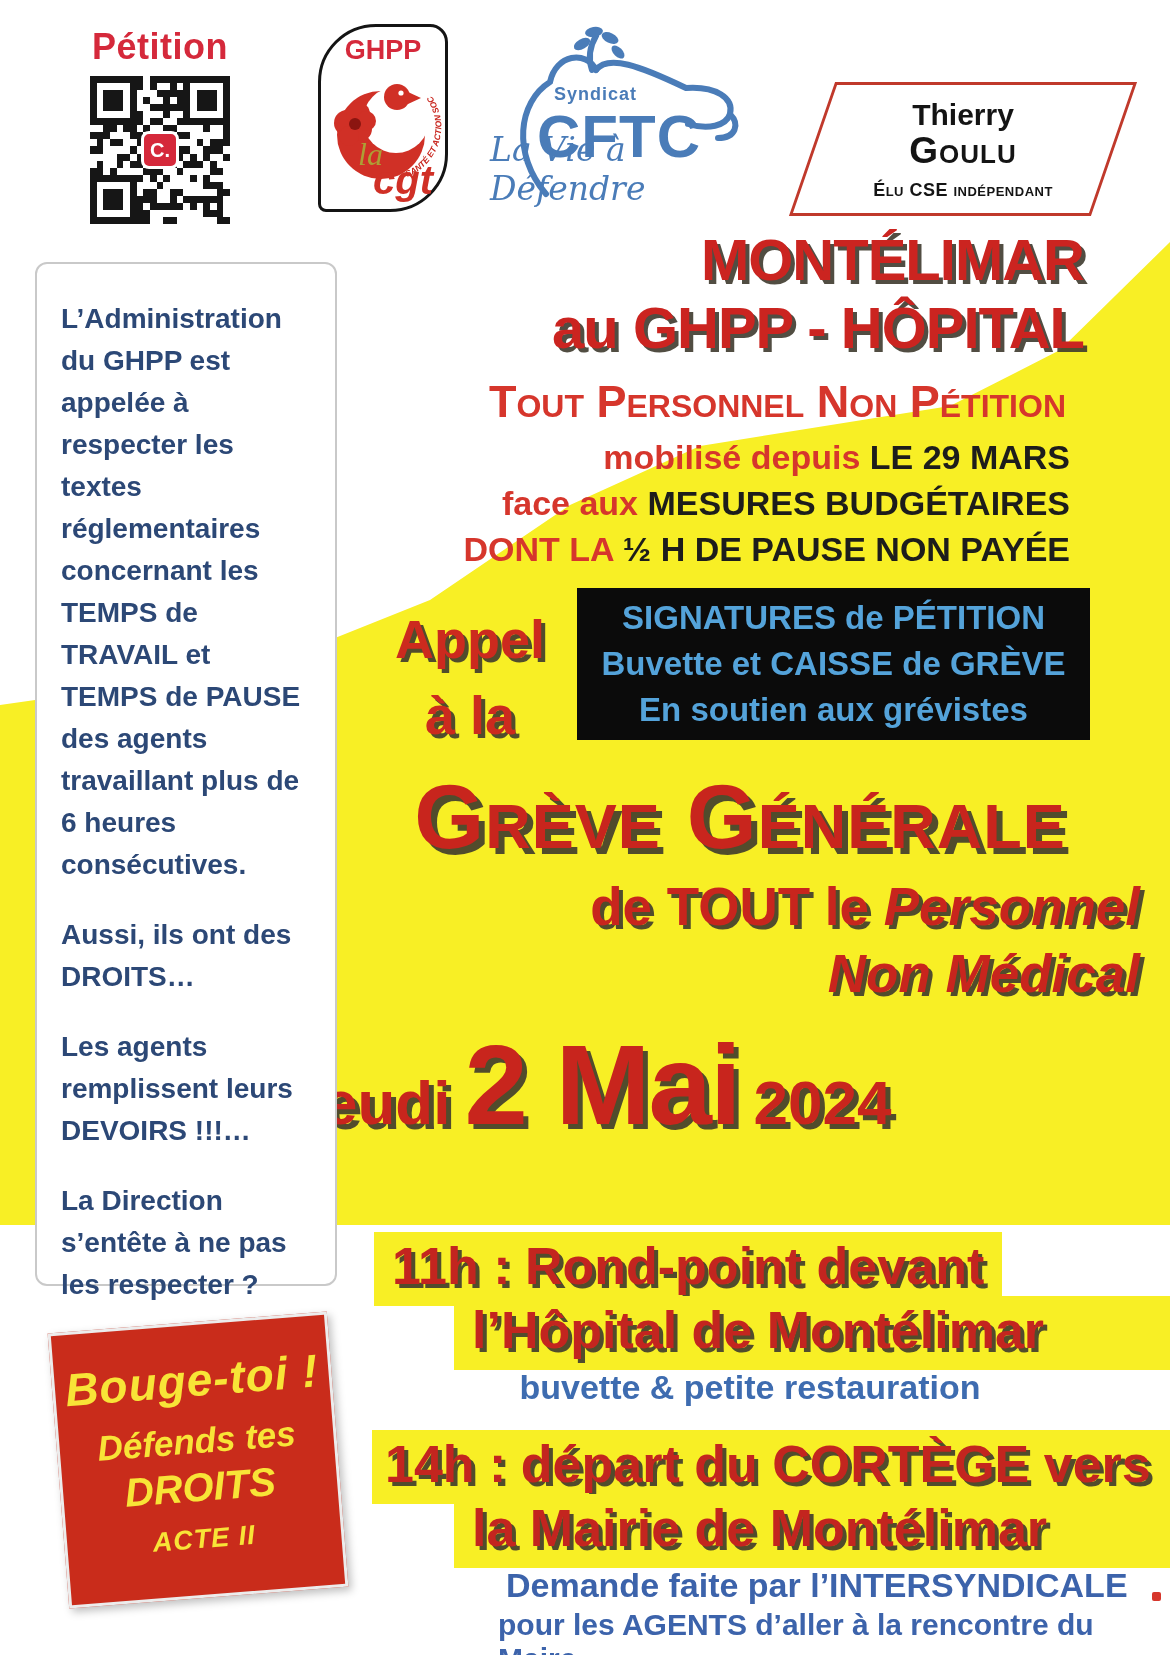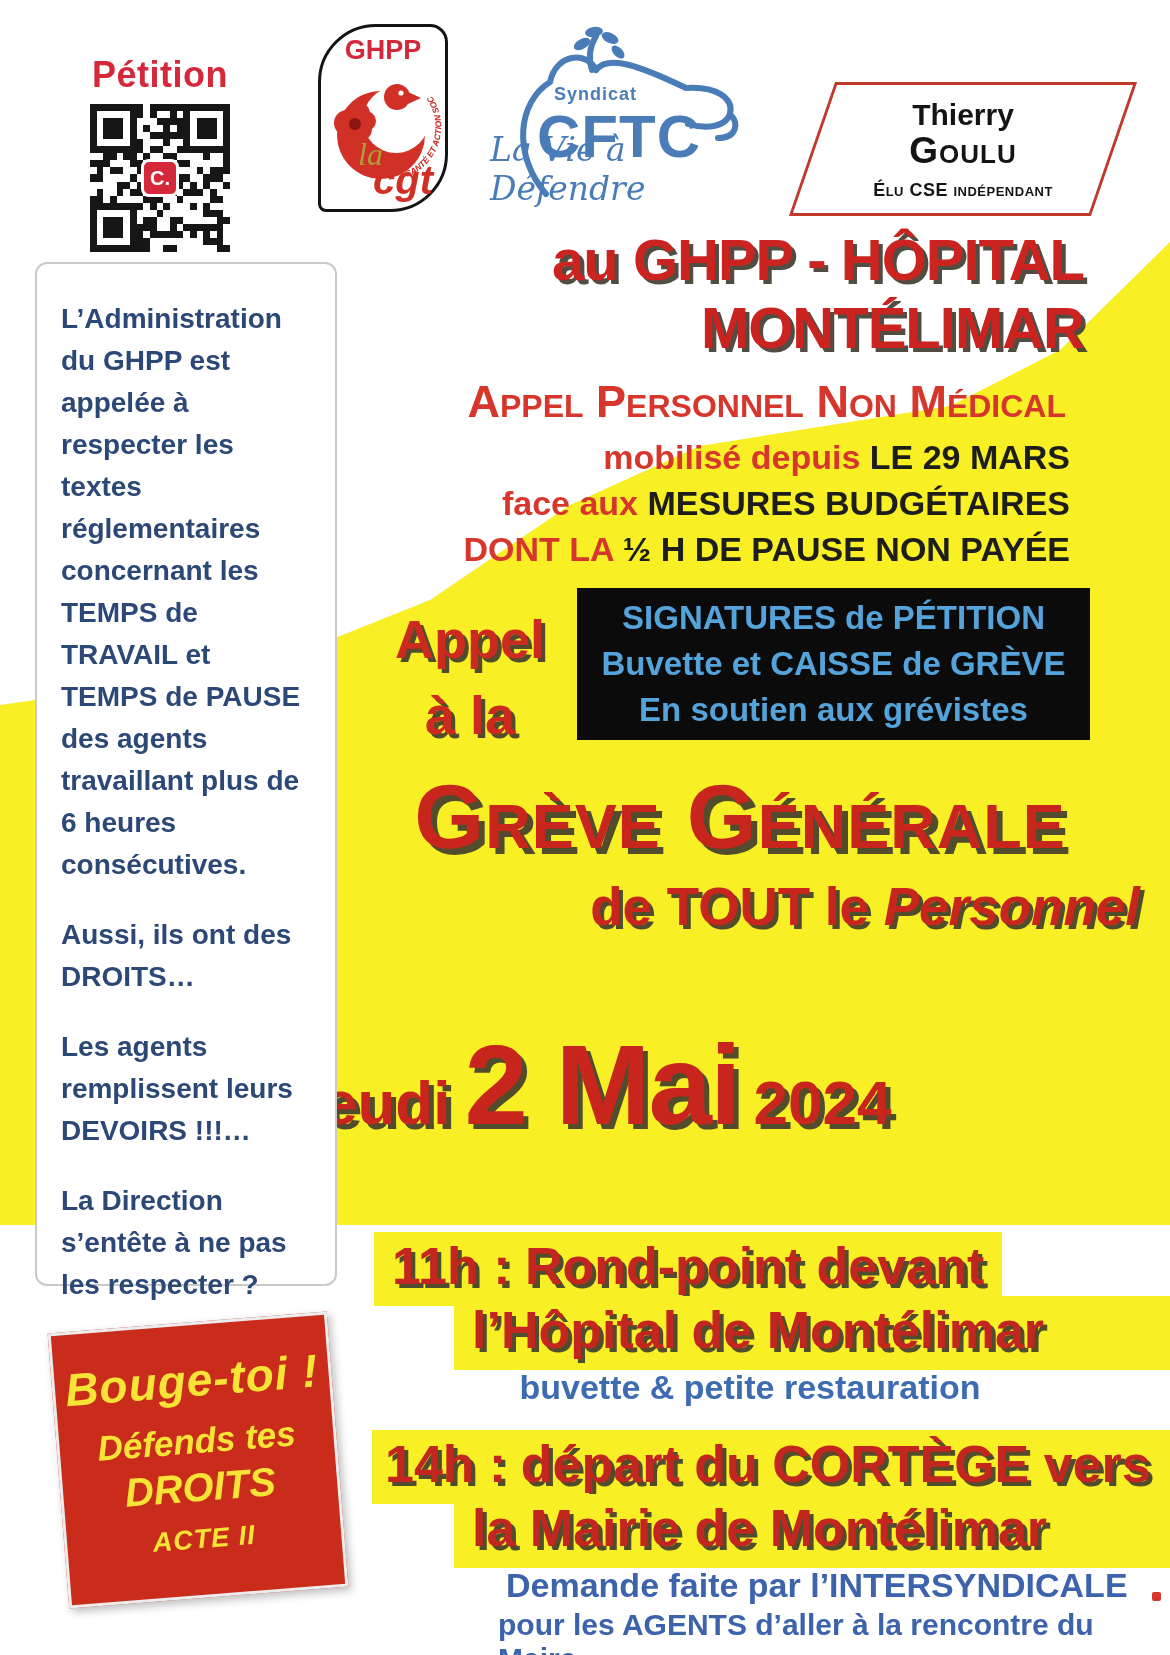--- a/index.html
+++ b/index.html
@@ -13,21 +13,21 @@
     --shadow:rgba(62,58,46,.9);
   }
   *{margin:0;padding:0;box-sizing:border-box;}
   body{background:#fff;font-family:"Liberation Sans",sans-serif;}
   #poster{position:relative;width:1170px;height:1655px;background:#fff;overflow:hidden;}
 
   .yellow-bg{position:absolute;inset:0;background:var(--yellow);z-index:0;
     clip-path:polygon(0px 705px,260px 668px,430px 600px,570px 505px,700px 446px,950px 406px,1060px 350px,1170px 242px,1170px 1225px,0px 1225px);}
 
   
-  .petition{position:absolute;left:82px;top:26px;width:156px;text-align:center;z-index:5;margin-top:28px;}
+  .petition{position:absolute;left:82px;top:26px;width:156px;text-align:center;z-index:5;}
   .petition-label{font-size:36px;font-weight:bold;color:#d5293b;letter-spacing:.5px;}
   .qr{position:relative;width:140px;height:148px;margin:8px auto 0;background:#fff;
       display:grid;grid-template-rows:repeat(21,1fr);grid-template-columns:repeat(21,1fr);}
   .qr .qm{background:#161616;}
   .qr-badge{position:absolute;left:50%;top:50%;transform:translate(-50%,-50%);
       width:38px;height:38px;background:#d5293b;border:3px solid #fff;border-radius:8px;
       color:#fff;font-weight:bold;font-size:20px;display:flex;align-items:center;justify-content:center;}
 
   .cgt-logo{position:absolute;left:318px;top:24px;width:130px;height:188px;background:#fff;
       border:3px solid #141414;border-radius:58px 18px 58px 8px;z-index:5;}
@@ -619,44 +619,45 @@
   </div>
 
   <div class="sidebar">
     <p>L’Administration du GHPP est appelée à respecter les textes réglementaires concernant les TEMPS de TRAVAIL et TEMPS de PAUSE des agents travaillant plus de 6 heures consécutives.</p>
     <p>Aussi, ils ont des DROITS…</p>
     <p>Les agents remplissent leurs DEVOIRS !!!…</p>
     <p>La Direction s’entête à ne pas les respecter ?</p>
   </div>
 
   <div class="main-title">
+    <div>MONTÉLIMAR</div>
     <div>au GHPP - HÔPITAL</div>
-    <div>MONTÉLIMAR</div>
-  </div>
-  <div class="personnel">Appel Personnel Non Médical</div>
+  </div>
+  <div class="personnel">Tout Personnel Non Pétition</div>
 
   <div class="info-lines">
     <div><span class="seg-red">mobilisé depuis </span><span class="seg-dark">LE 29 MARS</span></div>
     <div><span class="seg-red">face aux </span><span class="seg-dark">MESURES BUDGÉTAIRES</span></div>
     <div><span class="seg-red">DONT LA </span><span class="seg-dark">½ H DE PAUSE NON PAYÉE</span></div>
   </div>
 
   <div class="appel">
     <div>Appel</div>
     <div>à la</div>
   </div>
   <div class="support-box">
     <div>SIGNATURES de PÉTITION</div>
     <div>Buvette et CAISSE de GRÈVE</div>
     <div>En soutien aux grévistes</div>
   </div>
 
   <div class="greve-title">Grève Générale</div>
   <div class="greve-sub">
     <div><span>de TOUT le </span><span style="font-style: italic;">Personnel</span></div>
+    <div class="it">Non Médical</div>
   </div>
 
   <div class="date-line">
     <span class="date-day">Jeudi</span><span class="date-main">2 Mai</span><span class="date-year">2024</span>
   </div>
 
   <div class="hl hl-11a">11h : Rond-point devant</div>
   <div class="hl hl-11b">l’Hôpital de Montélimar</div>
   <div class="note">buvette &amp; petite restauration</div>
   <div class="hl hl-14a">14h : départ du CORTÈGE vers</div>

